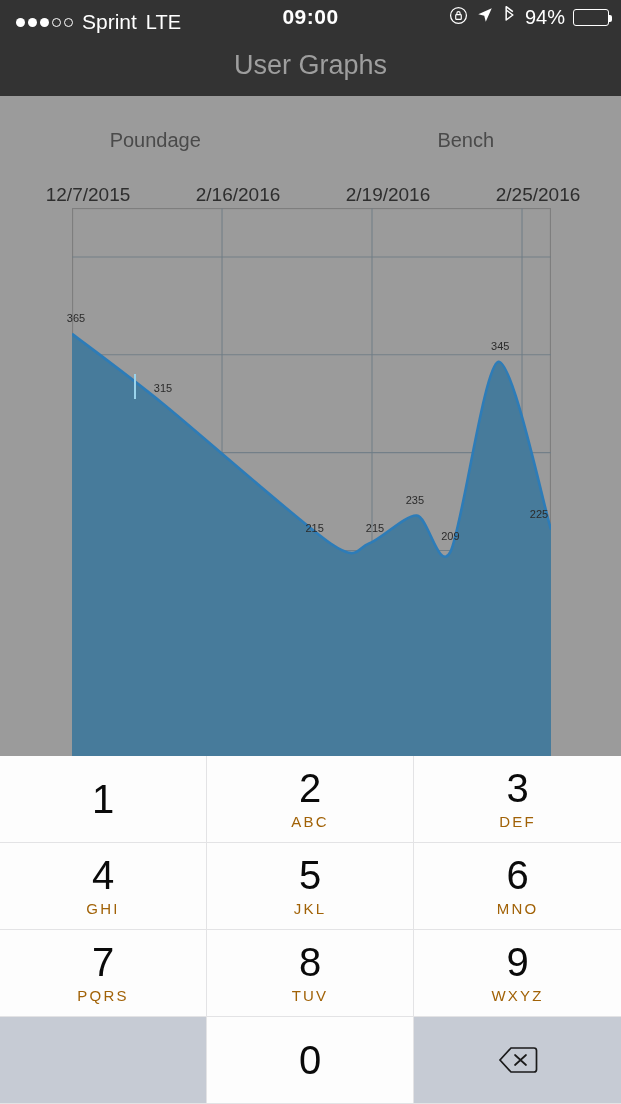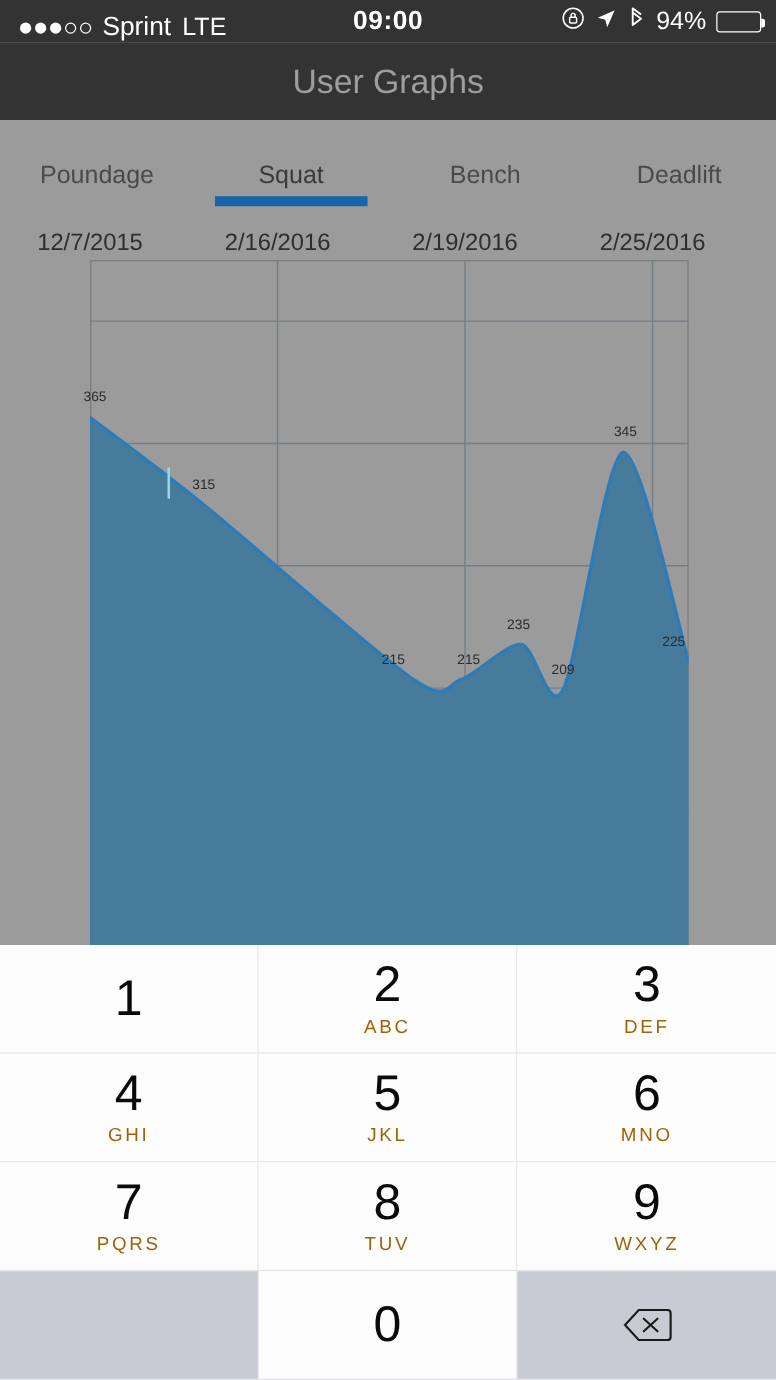--- a/index.html
+++ b/index.html
@@ -70,21 +70,21 @@
   }
 
   
   .chart-wrap {
     position: absolute; left: 0; top: 184px; width: 621px; height: 572px;
     background: #9b9b9b; overflow: hidden;
   }
   .xlabels { position: absolute; left: 0; top: 0; width: 621px; height: 26px; }
   .xlabel {
     position: absolute; top: 0; font-size: 19px; color: #2e2e2e;
-    transform: translateX(-50%); white-space: nowrap;
+    transform: translateX(-50%); white-space: nowrap; margin-left: 16px;
   }
   .plot {
     position: absolute; left: 72px; top: 24px; width: 479px; height: 548px;
   }
   .plot svg { display: block; }
   .dlabel {
     position: absolute; font-size: 11px; color: #2b2b2b;
     transform: translate(-50%, -50%); white-space: nowrap;
   }
 
@@ -198,29 +198,22 @@
 
   <div class="navbar">
     <div class="nav-title">User Graphs</div>
   </div>
 
   <div class="tabbar">
     <div class="tabs" id="tabs-container">
         <div class="tab">
           <span class="tab-label">Poundage</span>
         </div>
-        <div class="tab active">
-          <span class="tab-label">Squat</span>
-          <div class="tab-underline" style="background: rgb(21, 101, 168);"></div>
-        </div>
         <div class="tab">
           <span class="tab-label">Bench</span>
-        </div>
-        <div class="tab">
-          <span class="tab-label">Deadlift</span>
         </div>
       </div>
   </div>
 
   <div class="chart-wrap">
     <div class="xlabels" id="xlabels">
         <div class="xlabel" style="left: 72px;">12/7/2015</div>
         <div class="xlabel" style="left: 222.023px;">2/16/2016</div>
         <div class="xlabel" style="left: 371.998px;">2/19/2016</div>
         <div class="xlabel" style="left: 522.02px;">2/25/2016</div>

